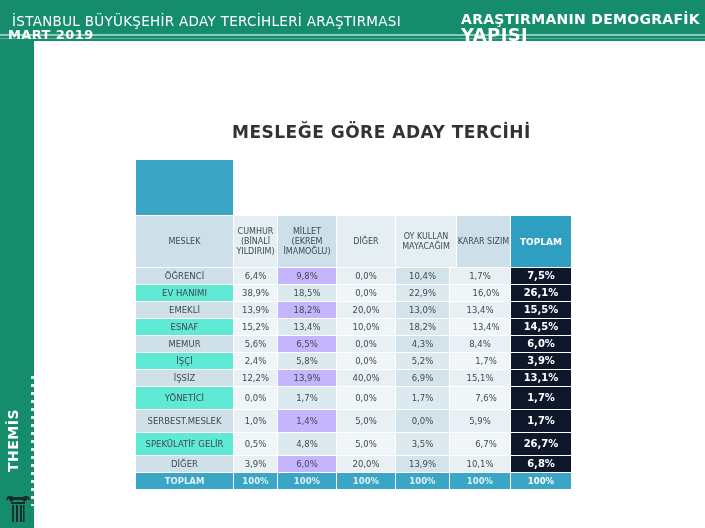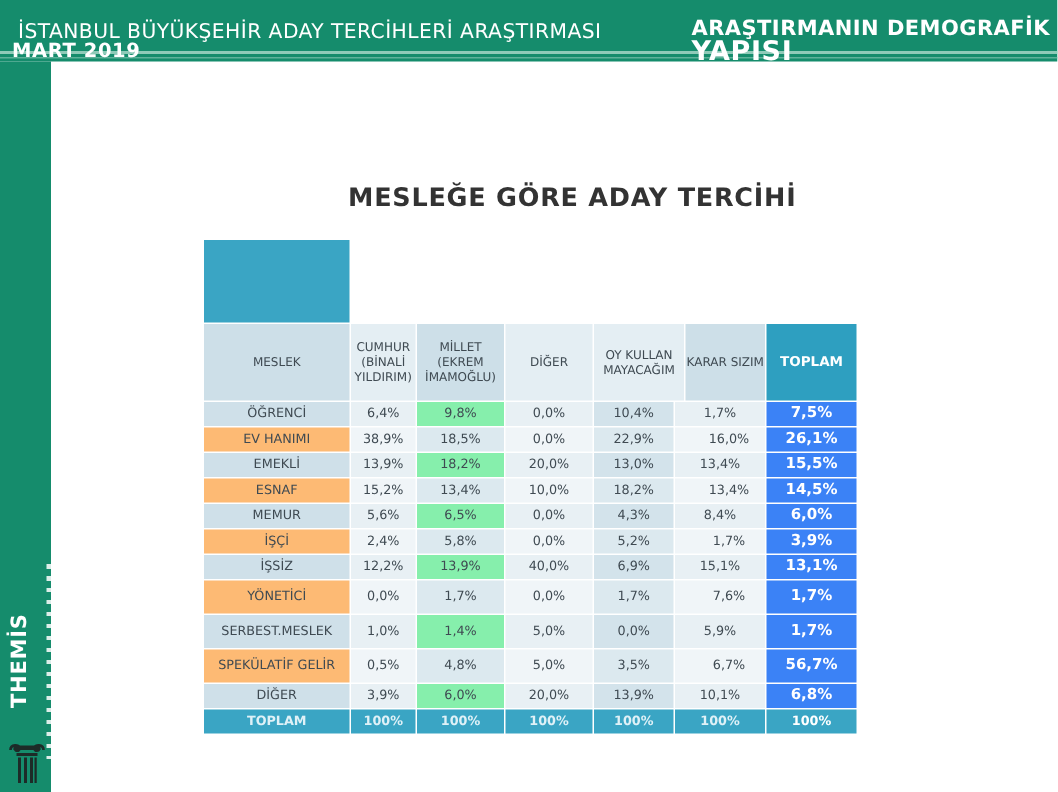--- a/index.html
+++ b/index.html
@@ -69,26 +69,26 @@
   .h2 .c2 { background:#cddfe8; }
   .h2 .c3 { background:#e4eef3; }
   .h2 .c4 { background:#cddfe8; }
   .h2 .c5 { background:#e4eef3; }
   .h2 .c6 { background:#2e9fc0; color:#ffffff; font-weight:bold; font-size:9px; }
 
   .drow .cell { height:16px; }
   .drow.tall .cell { height:22px; }
   .drow .c0 { background:#cfe0e9; }
   .drow .c1 { background:#e8f0f4; }
-  .drow .c2 { background:#86efac; }
+  .drow .c2 { background:#c4b5fd; }
   .drow .c3 { background:#e8f0f4; }
   .drow .c4 { background:#d3e3eb; }
   .drow .c5 { background:#e8f0f4; }
-  .drow .c6 { background:#3b82f6; color:#ffffff; font-weight:bold; font-size:10px; }
-  .drow.alt .c0 { background:#fdba74; }
+  .drow .c6 { background:#0f172a; color:#ffffff; font-weight:bold; font-size:10px; }
+  .drow.alt .c0 { background:#5eead4; }
   .drow.alt .c1 { background:#f0f5f8; }
   .drow.alt .c2 { background:#dce9ef; }
   .drow.alt .c3 { background:#f0f5f8; }
   .drow.alt .c4 { background:#dce9ef; }
   .drow.alt .c5 { background:#f0f5f8;padding-left:12px; }
 
   .trow .cell { height:16px; background:#3aa5c4; color:#dff1f7; font-weight:bold; font-size:8.5px; }
   .trow .c6 { color:#ffffff; }
 </style>
 </head>
@@ -215,21 +215,21 @@
     <div class="cell c5">5,9%</div>
     <div class="cell c6">1,7%</div>
   </div>
   <div class="row drow alt tall">
     <div class="cell c0">SPEKÜLATİF GELİR</div>
     <div class="cell c1">0,5%</div>
     <div class="cell c2">4,8%</div>
     <div class="cell c3">5,0%</div>
     <div class="cell c4">3,5%</div>
     <div class="cell c5">6,7%</div>
-    <div class="cell c6">56,7%</div>
+    <div class="cell c6">26,7%</div>
   </div>
   <div class="row drow">
     <div class="cell c0">DİĞER</div>
     <div class="cell c1">3,9%</div>
     <div class="cell c2">6,0%</div>
     <div class="cell c3">20,0%</div>
     <div class="cell c4">13,9%</div>
     <div class="cell c5">10,1%</div>
     <div class="cell c6">6,8%</div>
   </div>

